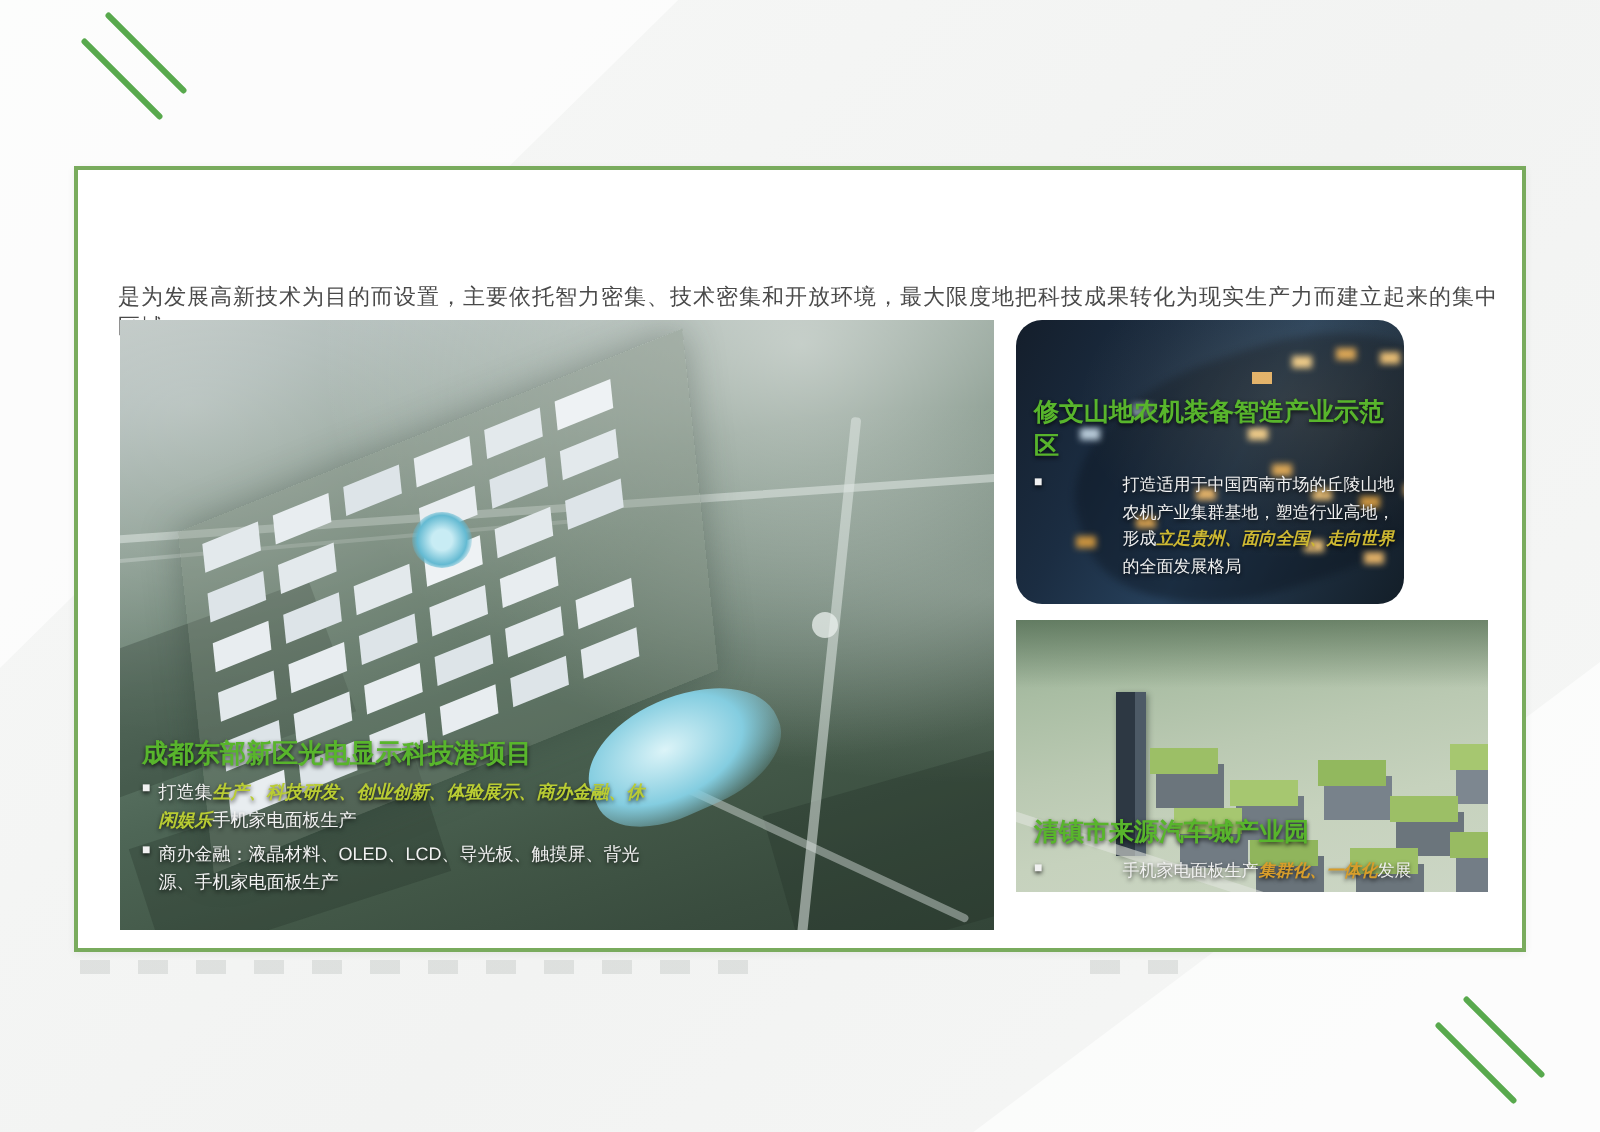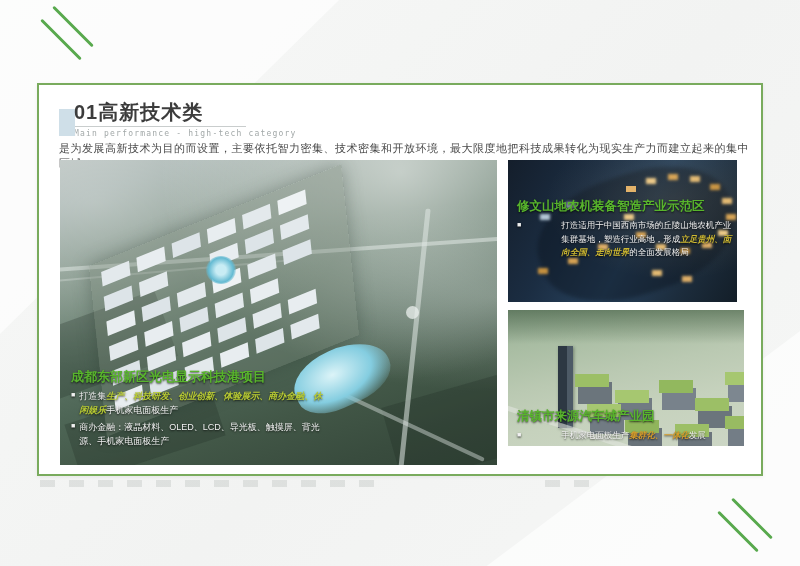--- a/index.html
+++ b/index.html
@@ -25,21 +25,21 @@
   .hdr-square { position:absolute; left:0; top:10px; width:16px; height:27px; background:#cfdfe8; }
   .hdr-title { position:relative; margin-left:15px; font-size:20px; font-weight:700; color:#3c3c3c; letter-spacing:1px; line-height:26px; }
   .hdr-rule { margin-left:15px; width:172px; height:1px; background:#c9cdcd; margin-top:1px; }
   .hdr-sub { margin-left:15px; margin-top:2px; font-family:"DejaVu Sans Mono",monospace; font-size:8px; color:#a2a8a8; letter-spacing:1.2px; }
 
   .desc { position:absolute; left:20px; top:56px; width:695px; font-size:11px; color:#4a4a4a; letter-spacing:0.5px; }
 
   
   .imgframe { position:absolute; overflow:hidden; }
   .img-left  { left:21px;  top:75px;  width:437px; height:305px; }
-  .img-tr    { left:469px; top:75px;  width:229px; height:142px; }
+  .img-tr    { left:469px; top:75px;  width:194px; height:142px;border-radius:13px; }
   .img-br    { left:469px; top:225px; width:236px; height:136px; }
 
   
   .img-left { background:linear-gradient(162deg,#b4bebb 0%,#a2b0ac 10%,#83968a 26%,#627a6a 42%,#4e6656 58%,#425747 74%,#394c3e 88%,#334538 100%); }
   .haze { position:absolute; inset:0;
     background:
       radial-gradient(ellipse at 78% 4%, rgba(255,255,255,0.55), rgba(255,255,255,0) 50%),
       radial-gradient(ellipse at 8% 14%, rgba(255,255,255,0.30), rgba(255,255,255,0) 45%),
       radial-gradient(ellipse at 100% 45%, rgba(230,238,234,0.25), rgba(255,255,255,0) 40%); }
   .fieldpatch { position:absolute; background:rgba(26,40,30,0.25); }
@@ -127,26 +127,20 @@
 <div class="bg-sheen sheen1"></div>
 <div class="bg-sheen sheen2"></div>
 
 <span class="gline" style="left:45px; top:25px;"></span>
 <span class="gline" style="left:33px; top:38px;"></span>
 <span class="gline" style="left:724px; top:517px;"></span>
 <span class="gline" style="left:710px; top:530px;"></span>
 
 <div class="card">
 
-  <div class="hdr">
-    <span class="hdr-square"></span>
-    <div class="hdr-title">01高新技术类</div>
-    <div class="hdr-rule"></div>
-    <div class="hdr-sub">Main performance - high-tech category</div>
-  </div>
 
   <p class="desc">是为发展高新技术为目的而设置，主要依托智力密集、技术密集和开放环境，最大限度地把科技成果转化为现实生产力而建立起来的集中区域。</p>
 
   <div class="imgframe img-left">
     <div class="haze"></div>
     <div class="fieldpatch fp1"></div>
     <div class="fieldpatch fp2"></div>
     <div class="fieldpatch fp3"></div>
     <div class="road road-h"></div>
     <div class="road road-h2"></div>

